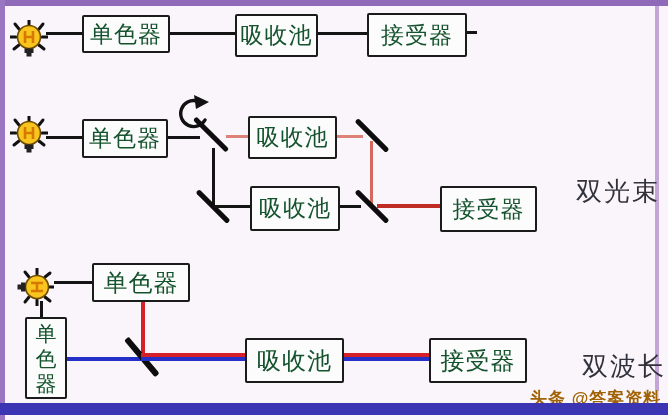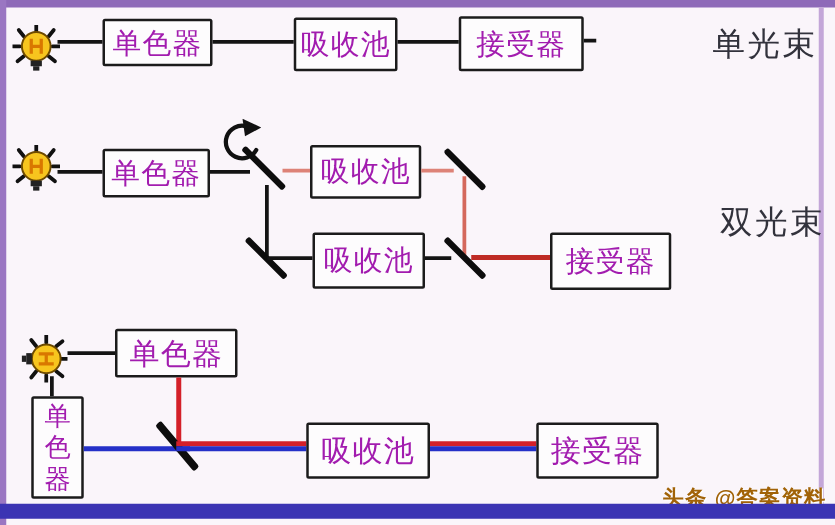--- a/index.html
+++ b/index.html
@@ -10,21 +10,21 @@
   }
   
   .frame-top{position:absolute;left:0;top:0;width:668px;height:6px;background:#8e6ab8;}
   .frame-left{position:absolute;left:0;top:0;width:5px;height:420px;background:#9a76c2;}
   .frame-right{position:absolute;left:655px;top:6px;width:4px;height:397px;background:#c3a6d8;}
   .bottom-bar{position:absolute;left:0;top:403px;width:668px;height:12px;background:#3b34b3;}
   
   .box{
     position:absolute;border:2.5px solid #1b1b1b;background:#fdfcfd;border-radius:2px;
     display:flex;align-items:center;justify-content:center;
-    font-size:23px;color:#a21caf;letter-spacing:1px;box-sizing:border-box;
+    font-size:23px;color:#14532d;letter-spacing:1px;box-sizing:border-box;
   }
   .box.vbox{font-size:21px;line-height:25px;letter-spacing:0;}
   .vbox-inner{width:24px;word-break:break-all;text-align:center;}
   
   .hline{position:absolute;height:2.5px;background:#141414;}
   .vline{position:absolute;width:2.5px;background:#141414;}
   .salmon{background:#dd8277;}
   .salmonv{background:#d4685c;}
   .redline{background:#bf2b25;}
   .red3{background:#d42029;}
@@ -61,21 +61,20 @@
     <rect x="14.5" y="28.5" width="9" height="4.5" fill="#222"></rect>
     <rect x="16.5" y="33" width="5" height="3.5" fill="#222"></rect>
   </svg>
   <div class="hline" style="left:46px;top:32px;width:36px;"></div>
   <div class="box" style="left:82px;top:15px;width:88px;height:38px;">单色器</div>
   <div class="hline" style="left:170px;top:32px;width:65px;"></div>
   <div class="box" style="left:235px;top:14px;width:83px;height:43px;">吸收池</div>
   <div class="hline" style="left:318px;top:32px;width:49px;"></div>
   <div class="box" style="left:367px;top:13px;width:100px;height:44px;">接受器</div>
   <div class="hline" style="left:467px;top:31px;width:10px;"></div>
-  <div class="row-label" style="left:570px;top:18px;">单光束</div>
 
   <svg class="lamp" style="left:10px;top:116px;" width="38" height="46" viewBox="0 0 38 46">
     <g stroke="#111" stroke-width="3" stroke-linecap="round">
       <line x1="19" y1="0" x2="19" y2="5"></line>
         <line x1="5" y1="4" x2="9" y2="9"></line>
       <line x1="33" y1="4" x2="29" y2="9"></line>
         <line x1="0" y1="17" x2="6" y2="17"></line>
       <line x1="38" y1="17" x2="32" y2="17"></line>
         <line x1="4" y1="29" x2="9" y2="25"></line>
       <line x1="34" y1="29" x2="29" y2="25"></line>
@@ -102,21 +101,21 @@
   <div class="vline salmonv" style="left:370px;top:141px;width:3px;height:65px;"></div>
 
   <div class="vline" style="left:212px;top:148px;height:59px;"></div>
   <div class="mirror" style="left:191px;top:204px;width:44px;"></div>
   <div class="hline" style="left:214px;top:205px;width:36px;"></div>
   <div class="box" style="left:250px;top:186px;width:90px;height:45px;">吸收池</div>
   <div class="hline" style="left:340px;top:205px;width:21px;"></div>
   <div class="mirror" style="left:350px;top:204px;width:44px;"></div>
   <div class="hline redline" style="left:377px;top:204px;width:63px;height:3.5px;"></div>
   <div class="box" style="left:440px;top:186px;width:97px;height:46px;">接受器</div>
-  <div class="row-label" style="left:576px;top:160px;">双光束</div>
+  <div class="row-label" style="left:576px;top:174px;">双光束</div>
 
   <svg class="lamp" style="left:12px;top:264px;transform:rotate(90deg);" width="38" height="46" viewBox="0 0 38 46">
     <g stroke="#111" stroke-width="3" stroke-linecap="round">
       <line x1="19" y1="0" x2="19" y2="5"></line>
         <line x1="5" y1="4" x2="9" y2="9"></line>
       <line x1="33" y1="4" x2="29" y2="9"></line>
         <line x1="0" y1="17" x2="6" y2="17"></line>
       <line x1="38" y1="17" x2="32" y2="17"></line>
         <line x1="4" y1="29" x2="9" y2="25"></line>
       <line x1="34" y1="29" x2="29" y2="25"></line>
@@ -139,17 +138,18 @@
 
   <div class="hline red3" style="left:141px;top:353px;width:104px;height:4px;"></div>
   <div class="hline blue3" style="left:141px;top:357px;width:104px;height:4px;"></div>
 
   <div class="box" style="left:245px;top:338px;width:99px;height:45px;font-size:24px;">吸收池</div>
 
   <div class="hline red3" style="left:344px;top:353px;width:85px;height:4px;"></div>
   <div class="hline blue3" style="left:344px;top:357px;width:85px;height:4px;"></div>
 
   <div class="box" style="left:429px;top:338px;width:98px;height:45px;font-size:24px;">接受器</div>
+  <div class="row-label" style="left:582px;top:349px;">双波长</div>
 
   <div class="watermark" style="left:530px;top:387px;">头条 @答案资料</div>
   <div class="bottom-bar"></div>
 
 </div>
 
 </body></html>

